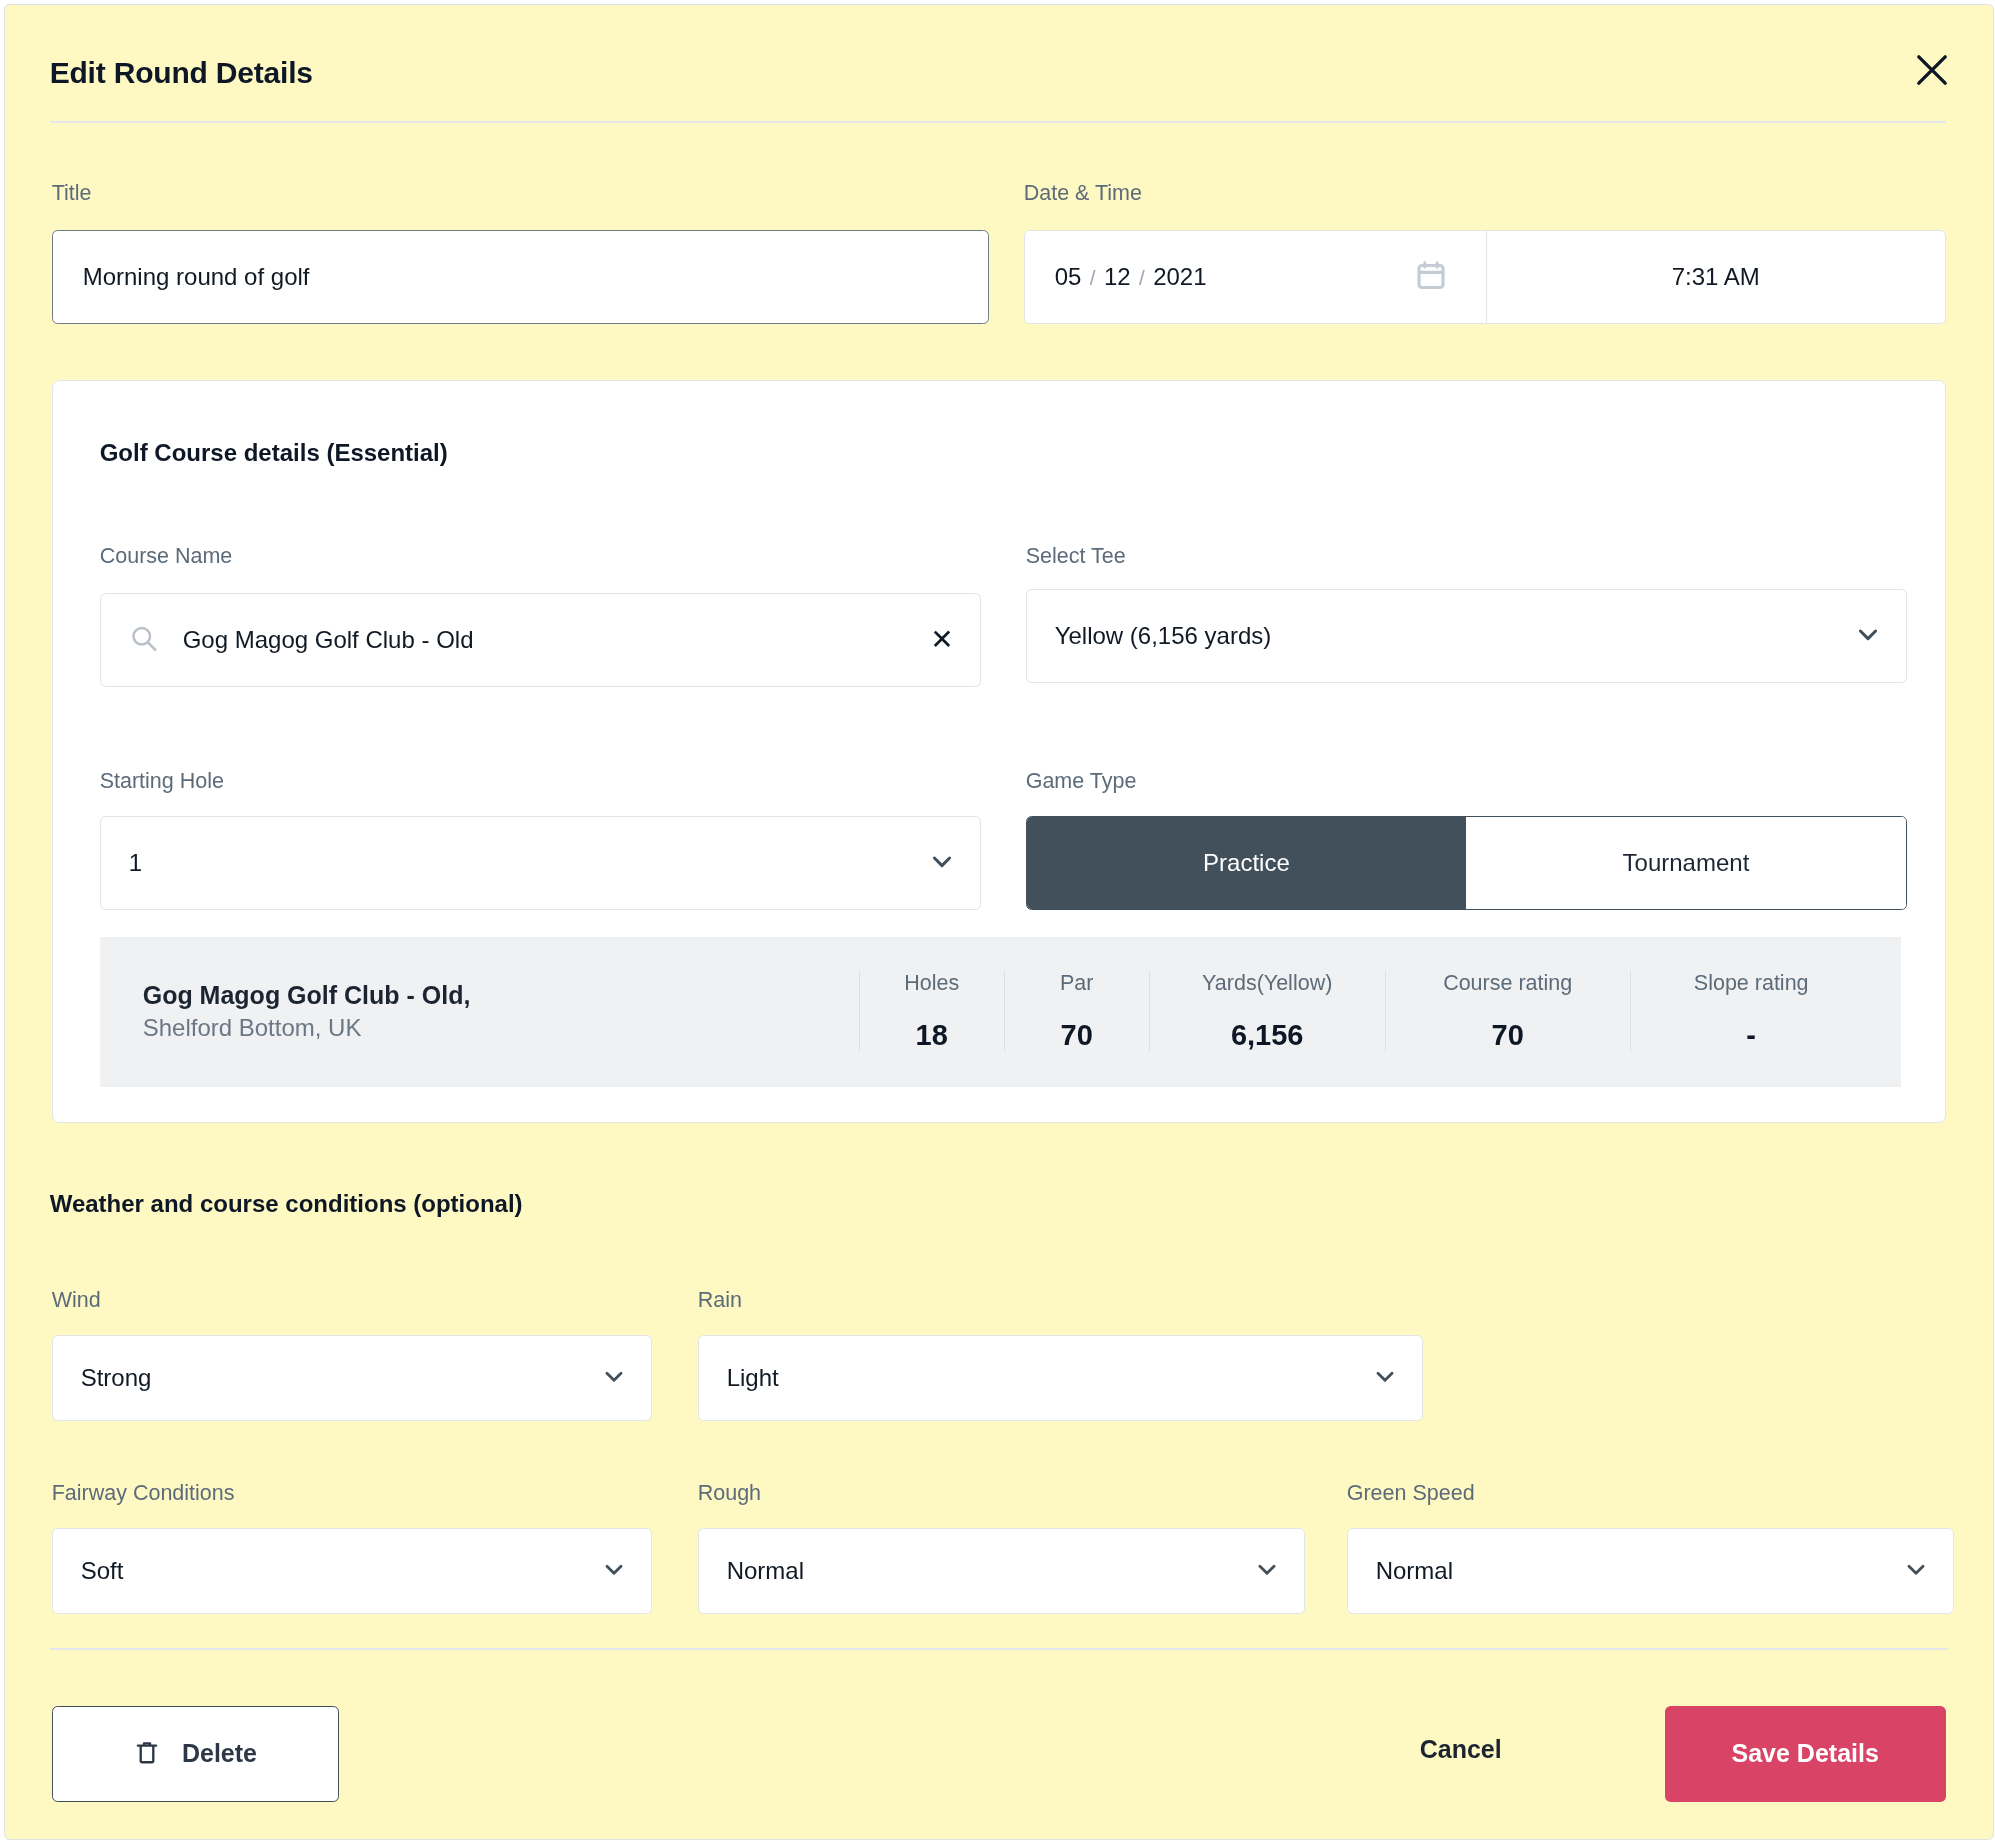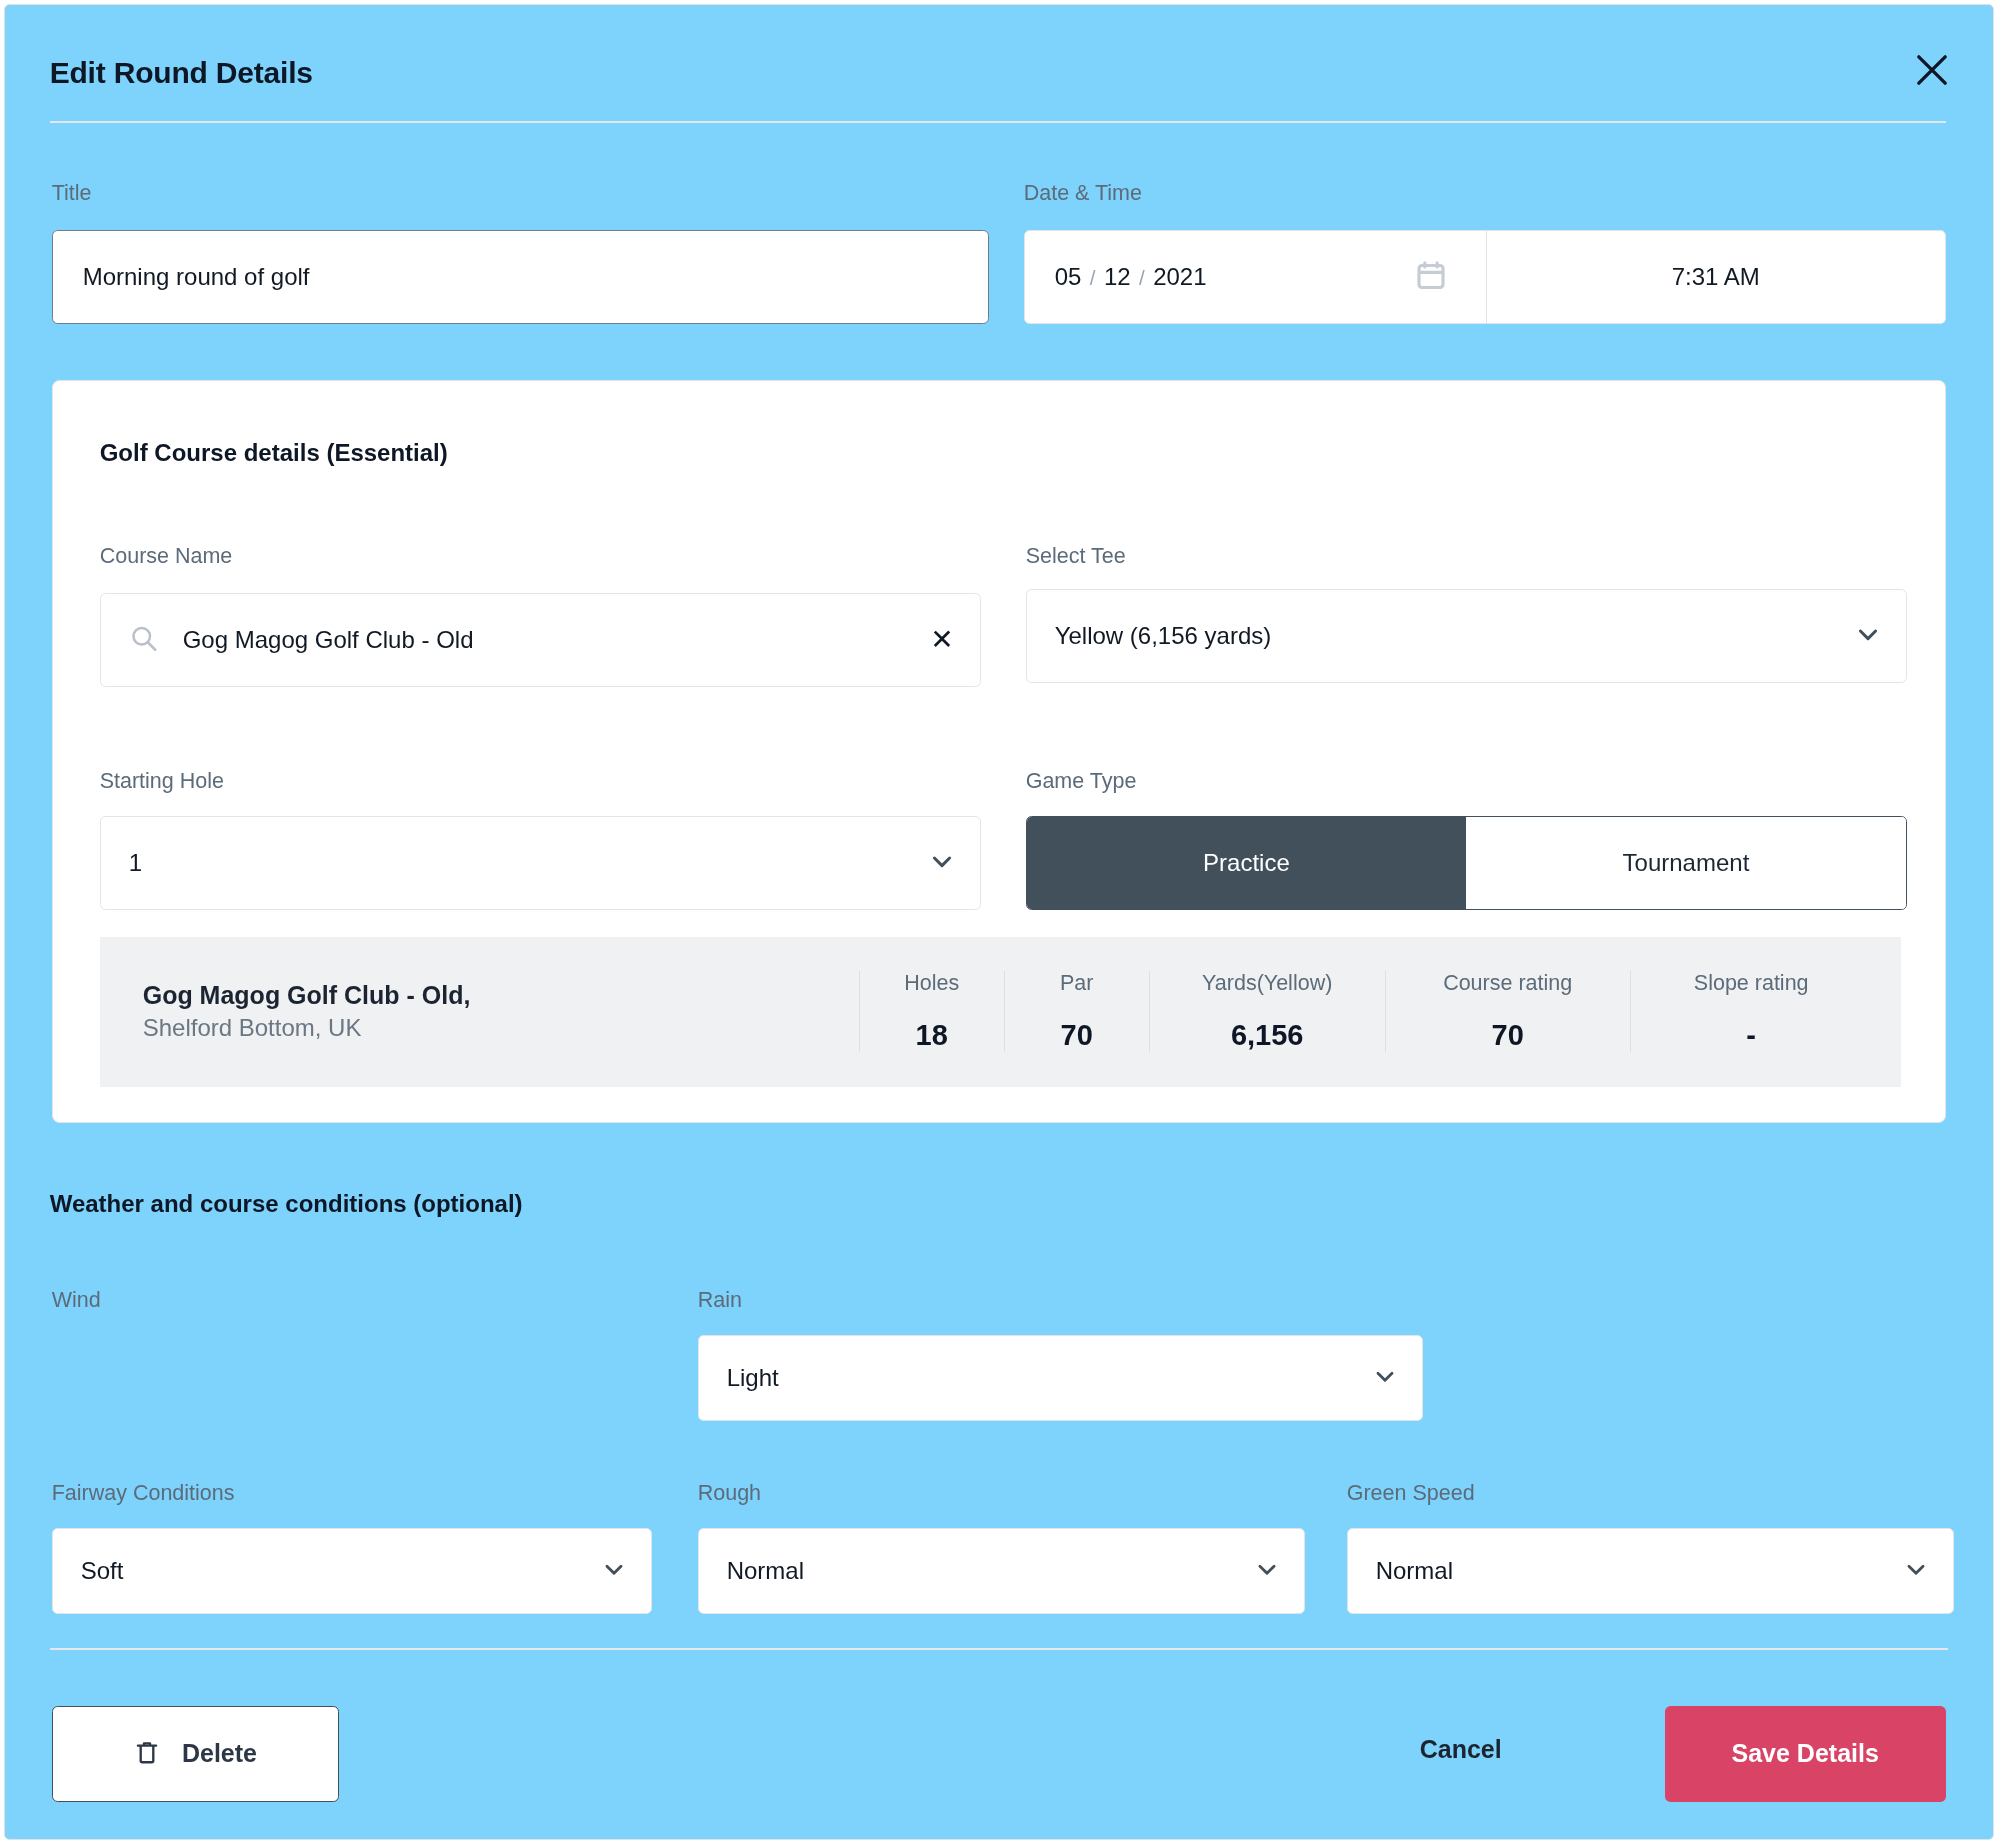--- a/index.html
+++ b/index.html
@@ -7,21 +7,21 @@
     width: 1996px;
     height: 1844px;
     background: #ffffff;
     font-family: "Liberation Sans", sans-serif;
     -webkit-font-smoothing: antialiased;
   }
   .modal {
     position: absolute;
     left: 3.7px; top: 3.7px;
     width: 1990px; height: 1836px;
-    background: #7dd3fc;
+    background: #fef9c3;
     border: 1.9px solid #dfe3e8;
     border-radius: 5.6px;
     overflow: hidden;
   }
   .inner { position: absolute; left: 0; top: 0; width: 1986px; height: 1833px; }
 
   
   .hdr-title {
     position: absolute; left: 45px; top: 51px;
     font-size: 30px; font-weight: bold; color: #0e1726;
@@ -271,20 +271,28 @@
       <div class="stat-col" style="width:242px">
         <div class="stat-lbl">Slope rating</div>
         <div class="stat-val">-</div>
       </div>
     </div>
   </div>
 
   <div id="weather-title">Weather and course conditions (optional)</div>
 
   <div class="fld-label" id="wind-label">Wind</div>
+  <div class="input-box" id="wind-input">
+    <span class="input-val">Strong</span>
+    <span class="chev">
+      <svg width="26" height="26" viewBox="0 0 24 24">
+            <path d="M5.5 9 L12 15.5 L18.5 9" fill="none" stroke="#42505c" stroke-width="2.6" stroke-linecap="round" stroke-linejoin="round"></path>
+          </svg>
+    </span>
+  </div>
 
   <div class="fld-label" id="rain-label">Rain</div>
   <div class="input-box" id="rain-input">
     <span class="input-val">Light</span>
     <span class="chev">
       <svg width="26" height="26" viewBox="0 0 24 24">
             <path d="M5.5 9 L12 15.5 L18.5 9" fill="none" stroke="#42505c" stroke-width="2.6" stroke-linecap="round" stroke-linejoin="round"></path>
           </svg>
     </span>
   </div>

